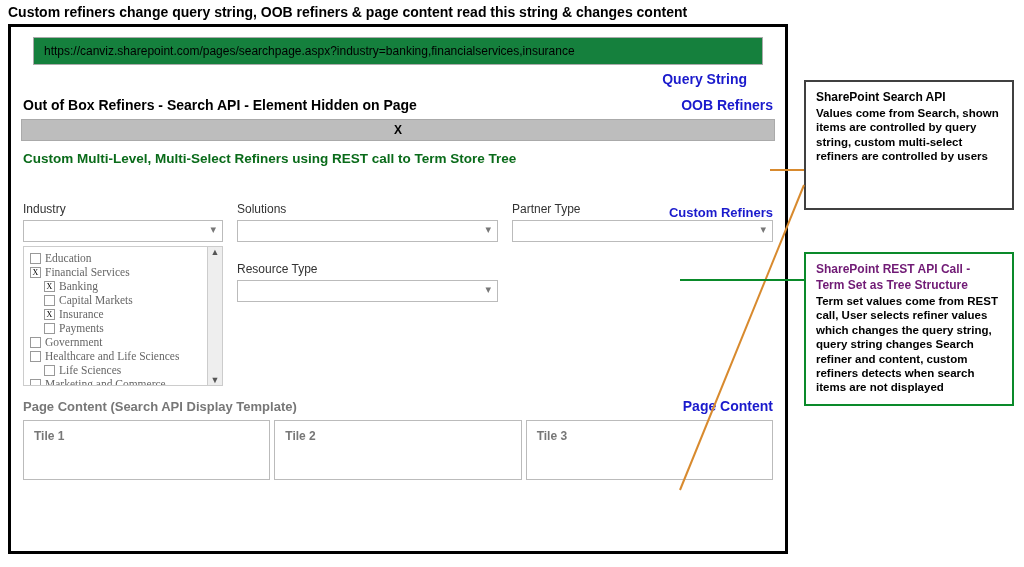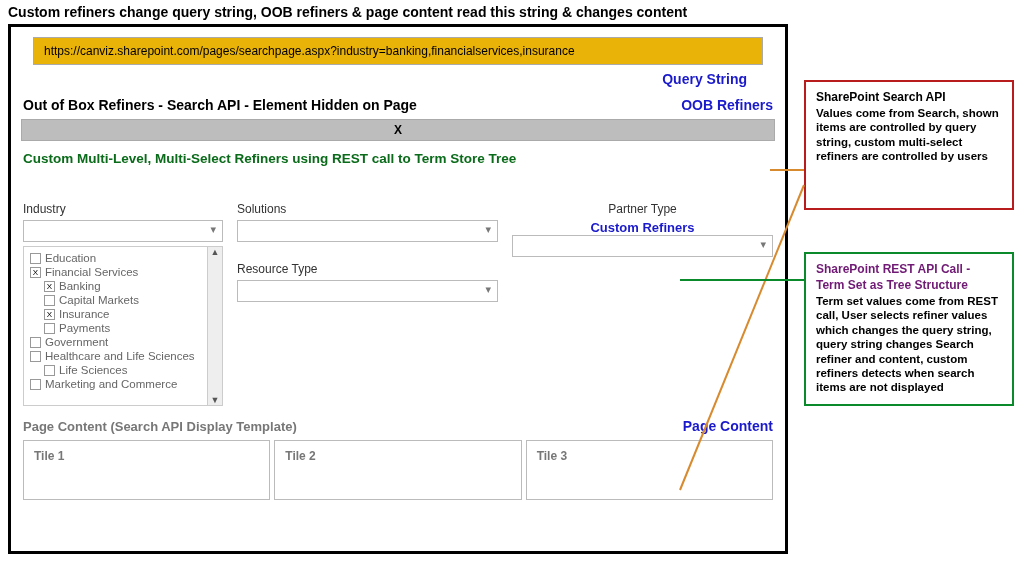--- a/index.html
+++ b/index.html
@@ -1,51 +1,51 @@
 <!DOCTYPE html>
 <html><head>
 <meta charset="utf-8">
 <style>
 * { box-sizing: border-box; margin: 0; padding: 0; }
 body { font-family: Arial, sans-serif; font-size: 12px; color: #000; background: #fff; width: 1024px; height: 567px; position: relative; }
 .page-title { font-weight: bold; font-size: 14px; padding: 4px 8px; border-radius: 8px; }
 .main-frame { position: absolute; left: 8px; top: 24px; width: 780px; height: 530px; border: 3px solid #000; padding: 8px; }
-.url-box { border: 1px solid #aaa; padding: 6px 10px; margin: 2px 14px 2px 14px; font-size: 12px; background:#eab308; }
+.url-box { border: 1px solid #aaa; padding: 6px 10px; margin: 2px 14px 2px 14px; font-size: 12px; background:#15803d; }
 .blue-label { color: #1a1acc; font-weight: bold; font-size: 14px; }
 .qs-label { text-align: right; padding: 4px 30px 8px 0; }
 .section-head { font-weight: bold; font-size: 14px; padding: 2px 4px; display: flex; justify-content: space-between; align-items: baseline; }
 .gray-bar { background: #bdbdbd; border: 1px solid #aaa; height: 22px; margin: 4px 2px 8px 2px; text-align: center; font-weight: bold; line-height: 20px; }
 .green-head { color: #0a6b1a; font-weight: bold; font-size: 13.5px; padding: 2px 4px 10px 4px; }
 .refiners-row { display: flex; gap: 14px; padding: 0 4px; margin-top: 24px; }
 .refiner-col { flex: 1; }
 .refiner-col.wide { flex: 0 0 200px; }
 .refiner-label { font-size: 12px; color: #333; padding: 2px 0 4px 0; }
 .dropdown { border: 1px solid #bbb; height: 22px; background: #fff; position: relative; }
 .dropdown::after { content: "▾"; position: absolute; right: 6px; top: 2px; color: #777; font-size: 11px; }
-.tree-box { border: 1px solid #ccc; height: 160px; margin-top: 4px; position: relative; overflow: hidden; }
+.tree-box { border: 1px solid #ccc; height: 140px; margin-top: 4px; position: relative; overflow: hidden; font-family: Liberation Serif, serif; }
 .tree-scroll { position: absolute; right: 0; top: 0; bottom: 0; width: 15px; background: #eee; border-left: 1px solid #ccc; }
 .tree-scroll .arrow { position: absolute; left: 0; right: 0; text-align: center; font-size: 9px; color: #555; }
 .tree-scroll .arrow.up { top: 0; }
 .tree-scroll .arrow.down { bottom: 0; }
 .tree-inner { padding: 4px 6px; }
 .tree-item { display: flex; align-items: center; gap: 4px; padding: 1px 0; color: #666; font-size: 11.5px; }
 .tree-item.l1 { padding-left: 14px; }
 .chk { width: 11px; height: 11px; border: 1px solid #999; display: inline-flex; align-items: center; justify-content: center; font-size: 8px; background:#fff; }
 .chk.x { color:#000; }
 .pc-head { color: #777; font-size: 13px; font-weight: bold; padding: 12px 4px 4px 4px; display: flex; justify-content: space-between; align-items: baseline; }
 .tiles { display: flex; gap: 4px; padding: 2px 4px; }
 .tile { flex: 1; border: 1px solid #bbb; height: 60px; padding: 8px 10px; color: #777; font-weight: bold; font-size: 12px; }
 .callout { position: absolute; padding: 8px 10px; font-family: 'Segoe UI', Arial, sans-serif; }
-.callout.orange { border: 2px solid #b91c1c; left: 804px; top: 80px; width: 210px; height: 130px; }
+.callout.orange { border: 2px solid #404040; left: 804px; top: 80px; width: 210px; height: 130px; }
 .callout.green { border: 2px solid #0a8a2a; left: 804px; top: 252px; width: 210px; height: 154px; }
 .callout .title { font-weight: bold; font-size: 12px; padding-bottom: 2px; }
 .callout.green .title { color: #701a75; }
 .callout .body { font-size: 11.5px; font-weight: bold; line-height: 1.25; }
 svg.connectors { position: absolute; left: 0; top: 0; width: 1024px; height: 567px; pointer-events: none; }
-.cr-label-row { display: flex; justify-content: space-between; align-items: center; flex-direction: column; }
+.cr-label-row { display: flex; justify-content: space-between; align-items: flex-end; }
 </style>
 </head>
 <body>
 
 <div class="page-title">Custom refiners change query string, OOB refiners &amp; page content read this string &amp; changes content</div>
 
 <div class="main-frame">
 
   <div class="url-box">https://canviz.sharepoint.com/pages/searchpage.aspx?industry=banking,financialservices,insurance</div>
   <div class="qs-label blue-label">Query String</div>

